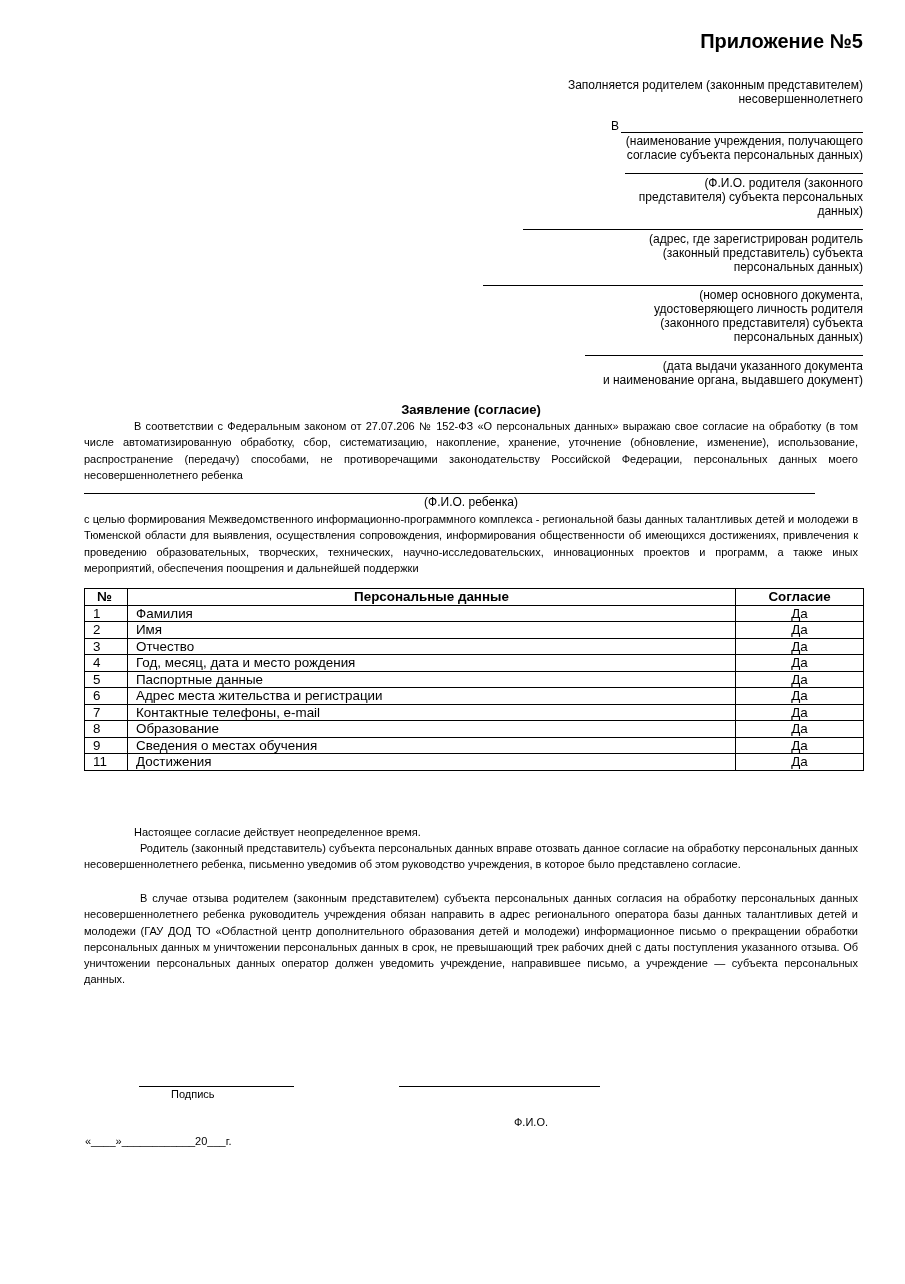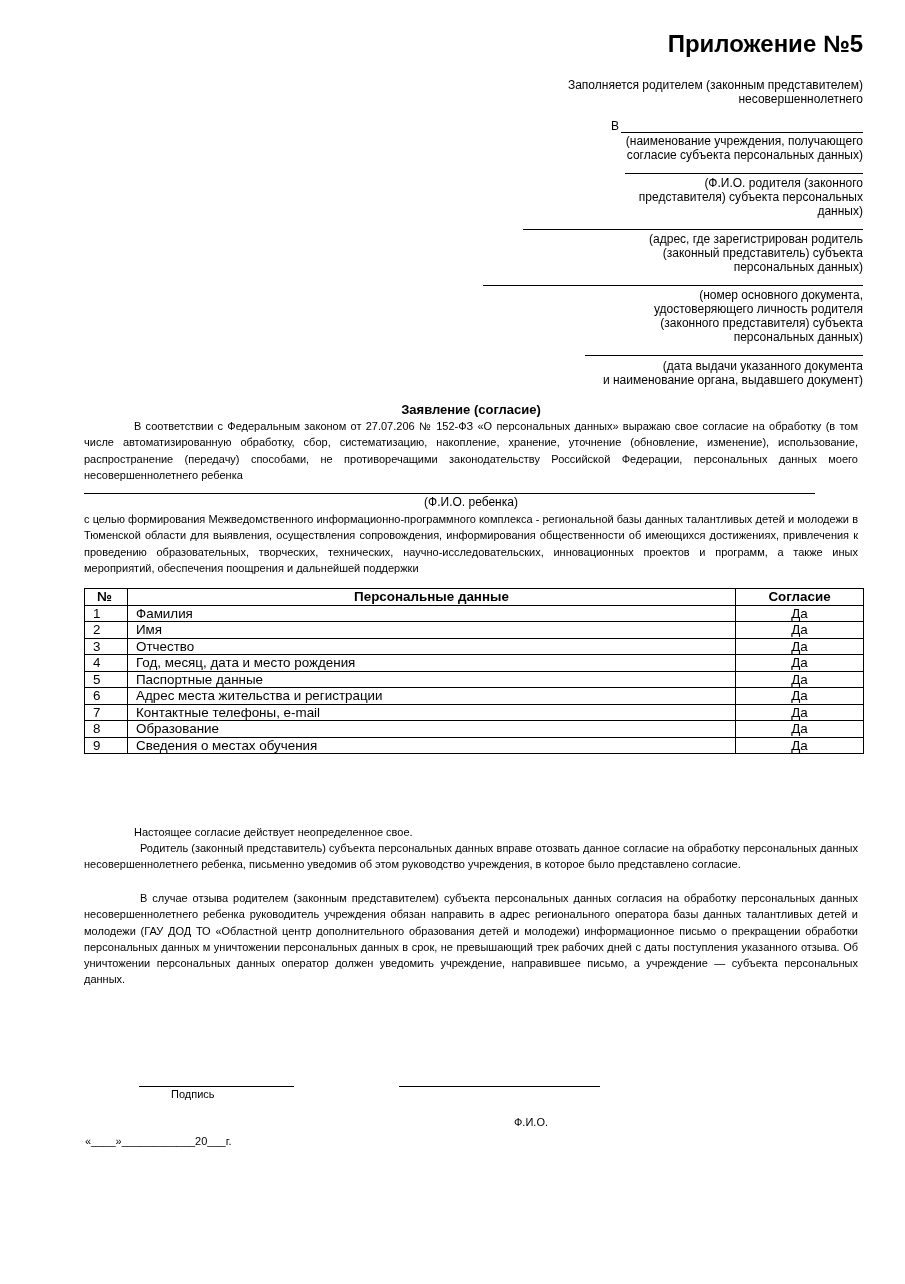--- a/index.html
+++ b/index.html
@@ -2,21 +2,21 @@
 <html><head>
 <meta charset="utf-8">
 <style>
   html, body { margin: 0; padding: 0; background: #ffffff; }
   body {
     width: 905px; height: 1284px; position: relative; overflow: hidden;
     font-family: "Liberation Sans", sans-serif; color: #000; font-size: 13px;
   }
   .abs { position: absolute; }
   .title {
-    right: 42px; top: 30px; font-size: 24px; font-weight: bold; text-align: right;
+    right: 42px; top: 30px; font-size: 20px; font-weight: bold; text-align: right;
   }
   .rt { right: 42px; text-align: right; font-size: 12px; line-height: 14px; }
   .uline { position: absolute; border-top: 1px solid #000; height: 0; }
   .v-prefix { position: absolute; font-size: 12px; }
   .heading { left: 84px; width: 774px; top: 402px; text-align: center; font-weight: bold; font-size: 13px; }
   .para {
     position: absolute; left: 84px; width: 774px; font-size: 11px; line-height: 16.3px;
     text-align: justify; margin: 0;
   }
   .indent { text-indent: 50px; }
@@ -134,24 +134,29 @@
       <tr>
         <td class="num">8</td>
         <td>Образование</td>
         <td class="consent">Да</td>
       </tr>
       <tr>
         <td class="num">9</td>
         <td>Сведения о местах обучения</td>
         <td class="consent">Да</td>
       </tr>
+      <tr>
+        <td class="num">11</td>
+        <td>Достижения</td>
+        <td class="consent">Да</td>
+      </tr>
     </tbody>
 </table>
 
-<p class="para" style="top:824px; text-indent:50px;">Настоящее согласие действует неопределенное свое.</p>
+<p class="para" style="top:824px; text-indent:50px;">Настоящее согласие действует неопределенное время.</p>
 <p class="para" style="top:840px; text-indent:56px;">Родитель (законный представитель) субъекта персональных данных вправе отозвать данное согласие на обработку персональных данных несовершеннолетнего ребенка, письменно уведомив об этом руководство учреждения, в которое было представлено согласие.</p>
 <p class="para" style="top:890px; text-indent:56px;">В случае отзыва родителем (законным представителем) субъекта персональных данных согласия на обработку персональных данных несовершеннолетнего ребенка руководитель учреждения обязан направить в адрес регионального оператора базы данных талантливых детей и молодежи (ГАУ ДОД ТО «Областной центр дополнительного образования детей и молодежи) информационное письмо о прекращении обработки персональных данных м уничтожении персональных данных в срок, не превышающий трек рабочих дней с даты поступления указанного отзыва. Об уничтожении персональных данных оператор должен уведомить учреждение, направившее письмо, а учреждение — субъекта персональных данных.</p>
 
 <div class="uline" style="left:139px; width:155px; top:1086px;"></div>
 <div class="sig-label" style="left:171px; top:1088px;">Подпись</div>
 
 <div class="uline" style="left:399px; width:201px; top:1086px;"></div>
 <div class="sig-label" style="left:514px; top:1116px;">Ф.И.О.</div>
 
 <div class="sig-label" style="left:85px; top:1135px;">«____»____________20___г.</div>

